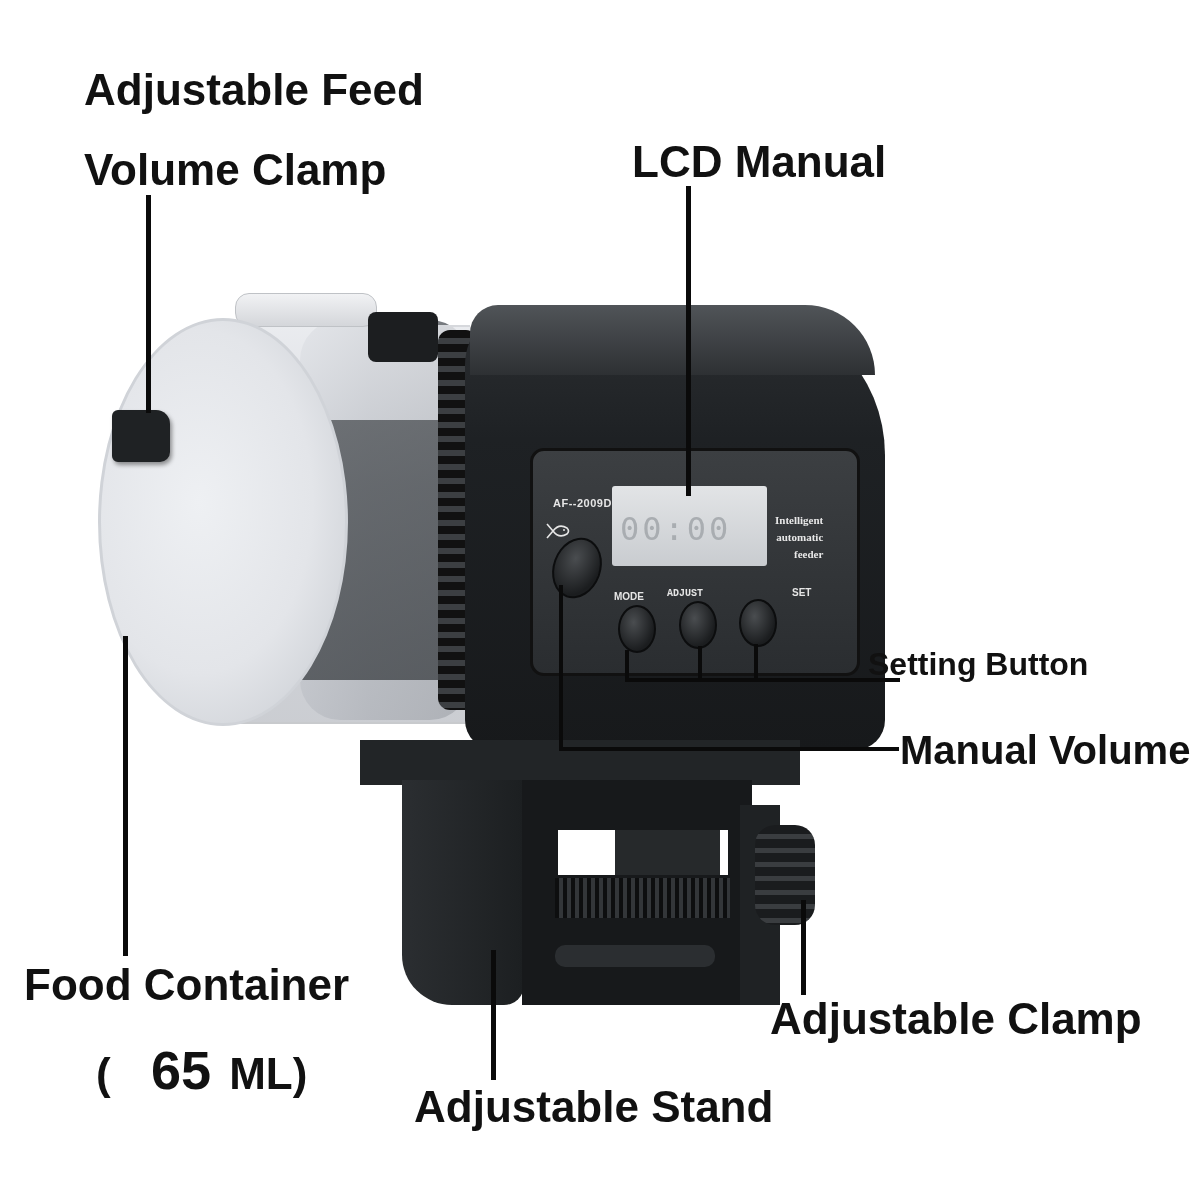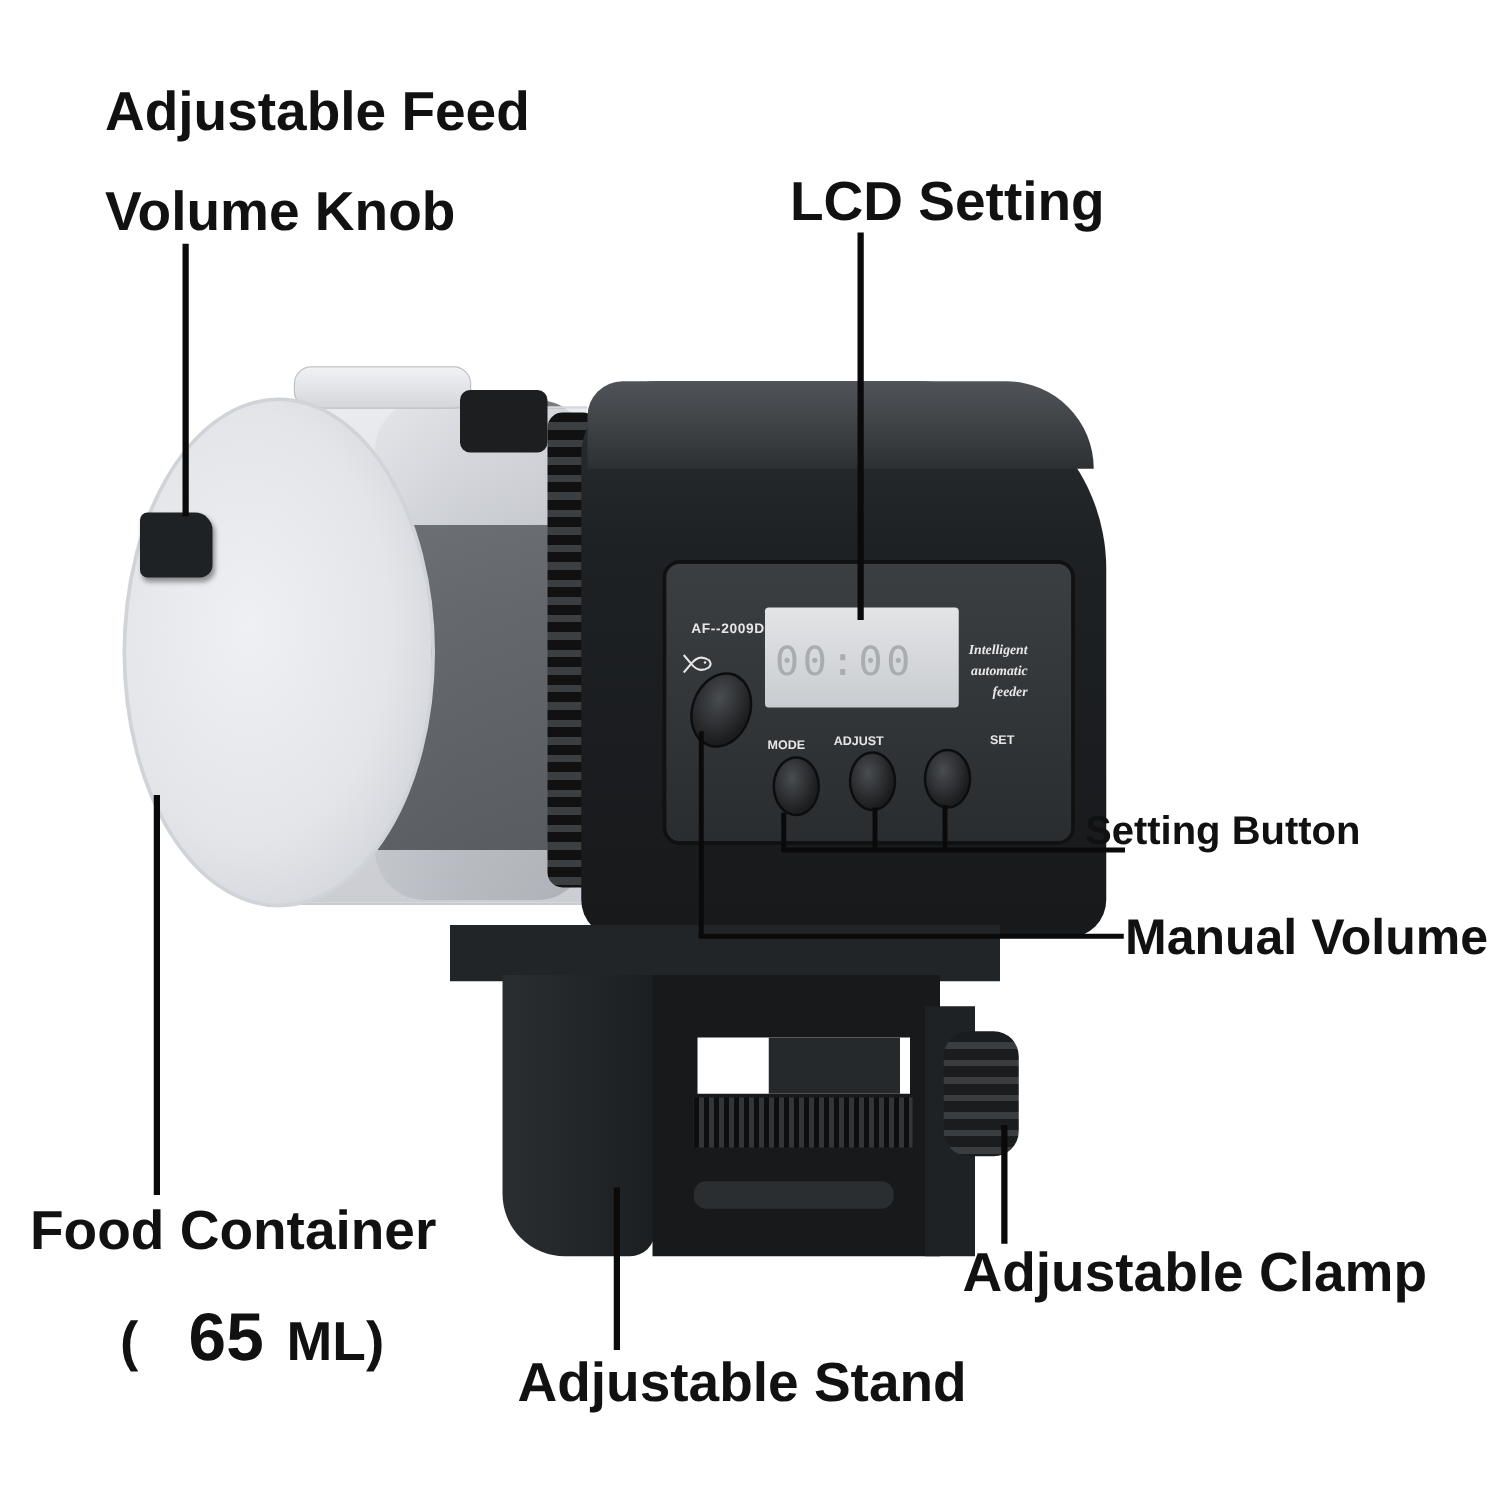--- a/index.html
+++ b/index.html
@@ -16,21 +16,21 @@
   .hinge{left:235px;top:293px;width:140px;height:32px;border-radius:14px;background:linear-gradient(180deg,#f1f2f4,#d4d6da);border:1px solid #bfc2c6}
   .gear{left:438px;top:330px;width:40px;height:380px;background:repeating-linear-gradient(180deg,#111 0 8px,#3c3f42 8px 14px);border-radius:12px}
   
   .body-main{left:465px;top:305px;width:420px;height:445px;background:linear-gradient(180deg,#2c2f32 0%,#1e2124 30%,#17191b 100%);border-radius:60px 150px 30px 30px}
   .body-top{left:470px;top:305px;width:405px;height:70px;border-radius:60px 150px 0 0;background:linear-gradient(180deg,#505458,#2d3033);}
   .latch{left:368px;top:312px;width:70px;height:50px;background:#1c1e20;border-radius:8px}
   .panel{left:530px;top:448px;width:330px;height:228px;background:linear-gradient(180deg,#3c3f42,#2a2d30);border-radius:14px;border:3px solid #111;box-sizing:border-box}
   .model{left:553px;top:497px;font-size:11px;color:#e6e6e6;font-weight:bold;letter-spacing:.5px}
   .lcd{left:612px;top:486px;width:155px;height:80px;background:linear-gradient(180deg,#e2e4e6,#c9ccd0);border-radius:3px}
   .digits{left:620px;top:510px;font-family:"DejaVu Sans Mono",monospace;font-size:32px;color:#a9adb1;letter-spacing:3px}
-  .brand{left:775px;top:512px;font-family:"Liberation Serif",serif;font-style:italic;font-weight:bold;font-size:11px;color:#e8e8e8;text-align:right;line-height:1.55}
+  .brand{left:775px;top:512px;font-family:"Liberation Serif",serif;font-weight:bold;font-size:11px;color:#e8e8e8;text-align:right;line-height:1.55}
   .fish{left:545px;top:522px;color:#e6e6e6;font-size:20px}
   .btn{position:absolute;border-radius:50%;background:radial-gradient(ellipse at 40% 35%,#4a4d50,#1b1d1f 70%);border:2px solid #0c0d0e;box-sizing:border-box}
   .btnlbl{position:absolute;font-size:10px;color:#e6e6e6;font-weight:bold}
   .stand-left{left:402px;top:780px;width:122px;height:225px;background:linear-gradient(90deg,#2b2e31,#1c1f21);border-radius:0 0 20px 50px}
   .stand-top{left:360px;top:740px;width:440px;height:45px;background:#222527}
   .frame{left:522px;top:780px;width:230px;height:225px;background:#17191b}
   .window{left:558px;top:830px;width:170px;height:45px;background:#fff}
   .window2{left:615px;top:830px;width:105px;height:45px;background:#26292b}
   .spring{left:555px;top:878px;width:175px;height:40px;background:repeating-linear-gradient(90deg,#0d0e0f 0 4px,#333639 4px 8px)}
   .rod{left:555px;top:945px;width:160px;height:22px;background:#2b2e31;border-radius:10px}
@@ -62,21 +62,21 @@
     <div>feeder</div>
   </div>
   <div class="abs fish">
     <svg width="26" height="18" viewBox="0 0 26 18">
         <path d="M2 2 L8 9 L2 16 M8 9 Q14 1 22 6 Q25 9 22 12 Q14 17 8 9" fill="none" stroke="#e6e6e6" stroke-width="1.6"></path>
         <circle cx="19" cy="8" r="1" fill="#e6e6e6"></circle>
       </svg>
   </div>
   <div class="btn" style="left:553px;top:537px;width:48px;height:62px;transform:rotate(20deg);"></div>
   <span class="btnlbl" style="left:614px;top:591px;">MODE</span>
-  <span class="btnlbl" style="left:667px;top:588px;">ADJUST</span>
+  <span class="btnlbl" style="left:667px;top:588px;font-family:Liberation Mono, monospace;">ADJUST</span>
   <span class="btnlbl" style="left:744px;top:587px;padding-left:48px;">SET</span>
   <div class="btn" style="left:618px;top:605px;width:38px;height:48px;"></div>
   <div class="btn" style="left:679px;top:601px;width:38px;height:48px;"></div>
   <div class="btn" style="left:739px;top:599px;width:38px;height:48px;"></div>
 
   <div class="abs stand-top"></div>
   <div class="abs stand-left"></div>
   <div class="abs frame"></div>
   <div class="abs window"></div>
   <div class="abs window2"></div>
@@ -92,22 +92,22 @@
 <div class="line" style="left:698px;top:646px;width:4px;height:34px;"></div>
 <div class="line" style="left:754px;top:644px;width:4px;height:36px;"></div>
 <div class="line" style="left:625px;top:678px;width:275px;height:4px;"></div>
 <div class="line" style="left:559px;top:585px;width:4px;height:165px;"></div>
 <div class="line" style="left:559px;top:747px;width:340px;height:4px;"></div>
 <div class="line" style="left:123px;top:636px;width:5px;height:320px;"></div>
 <div class="line" style="left:491px;top:950px;width:5px;height:130px;"></div>
 <div class="line" style="left:801px;top:900px;width:5px;height:95px;"></div>
 
 <div class="lbl" style="left:84px;top:68px;">Adjustable Feed</div>
-<div class="lbl" style="left:84px;top:148px;">Volume Knob</div>
-<div class="lbl" style="left:632px;top:140px;">LCD Setting</div>
+<div class="lbl" style="left:84px;top:148px;">Volume Clamp</div>
+<div class="lbl" style="left:632px;top:140px;">LCD Manual</div>
 <div class="lbl" style="left:868px;top:648px;font-size:32px;">Setting Button</div>
 <div class="lbl" style="left:900px;top:730px;font-size:40px;">Manual Volume</div>
 <div class="lbl" style="left:24px;top:963px;">Food Container</div>
 <div class="lbl" style="left:80px;top:1043px;margin-left:16px;">
   <span>(</span>
   <span style="font-size:54px;margin-left:28px;">65</span>
   <span style="margin-left:6px;">ML)</span>
 </div>
 <div class="lbl" style="left:414px;top:1085px;">Adjustable Stand</div>
 <div class="lbl" style="left:770px;top:997px;">Adjustable Clamp</div>

